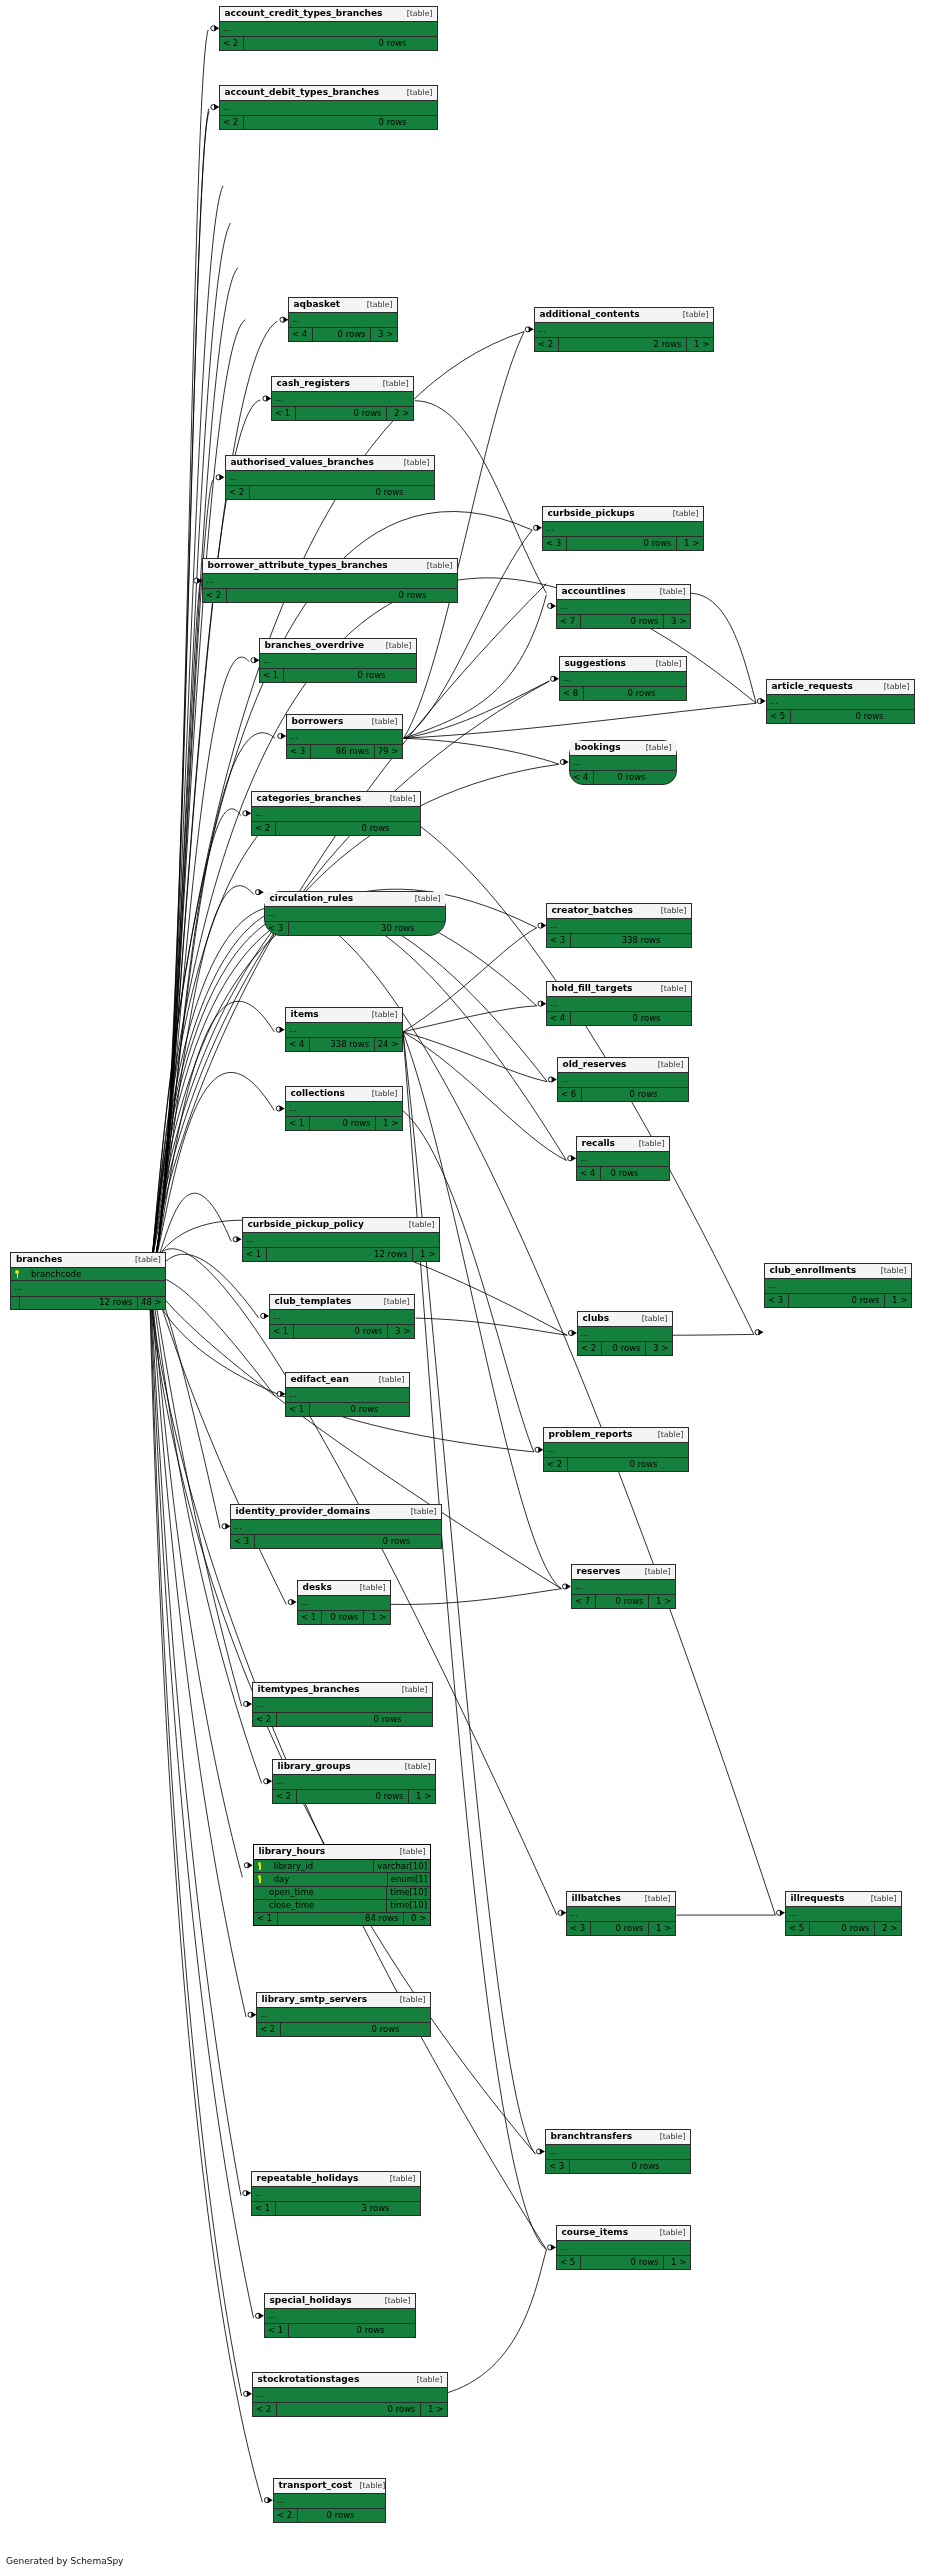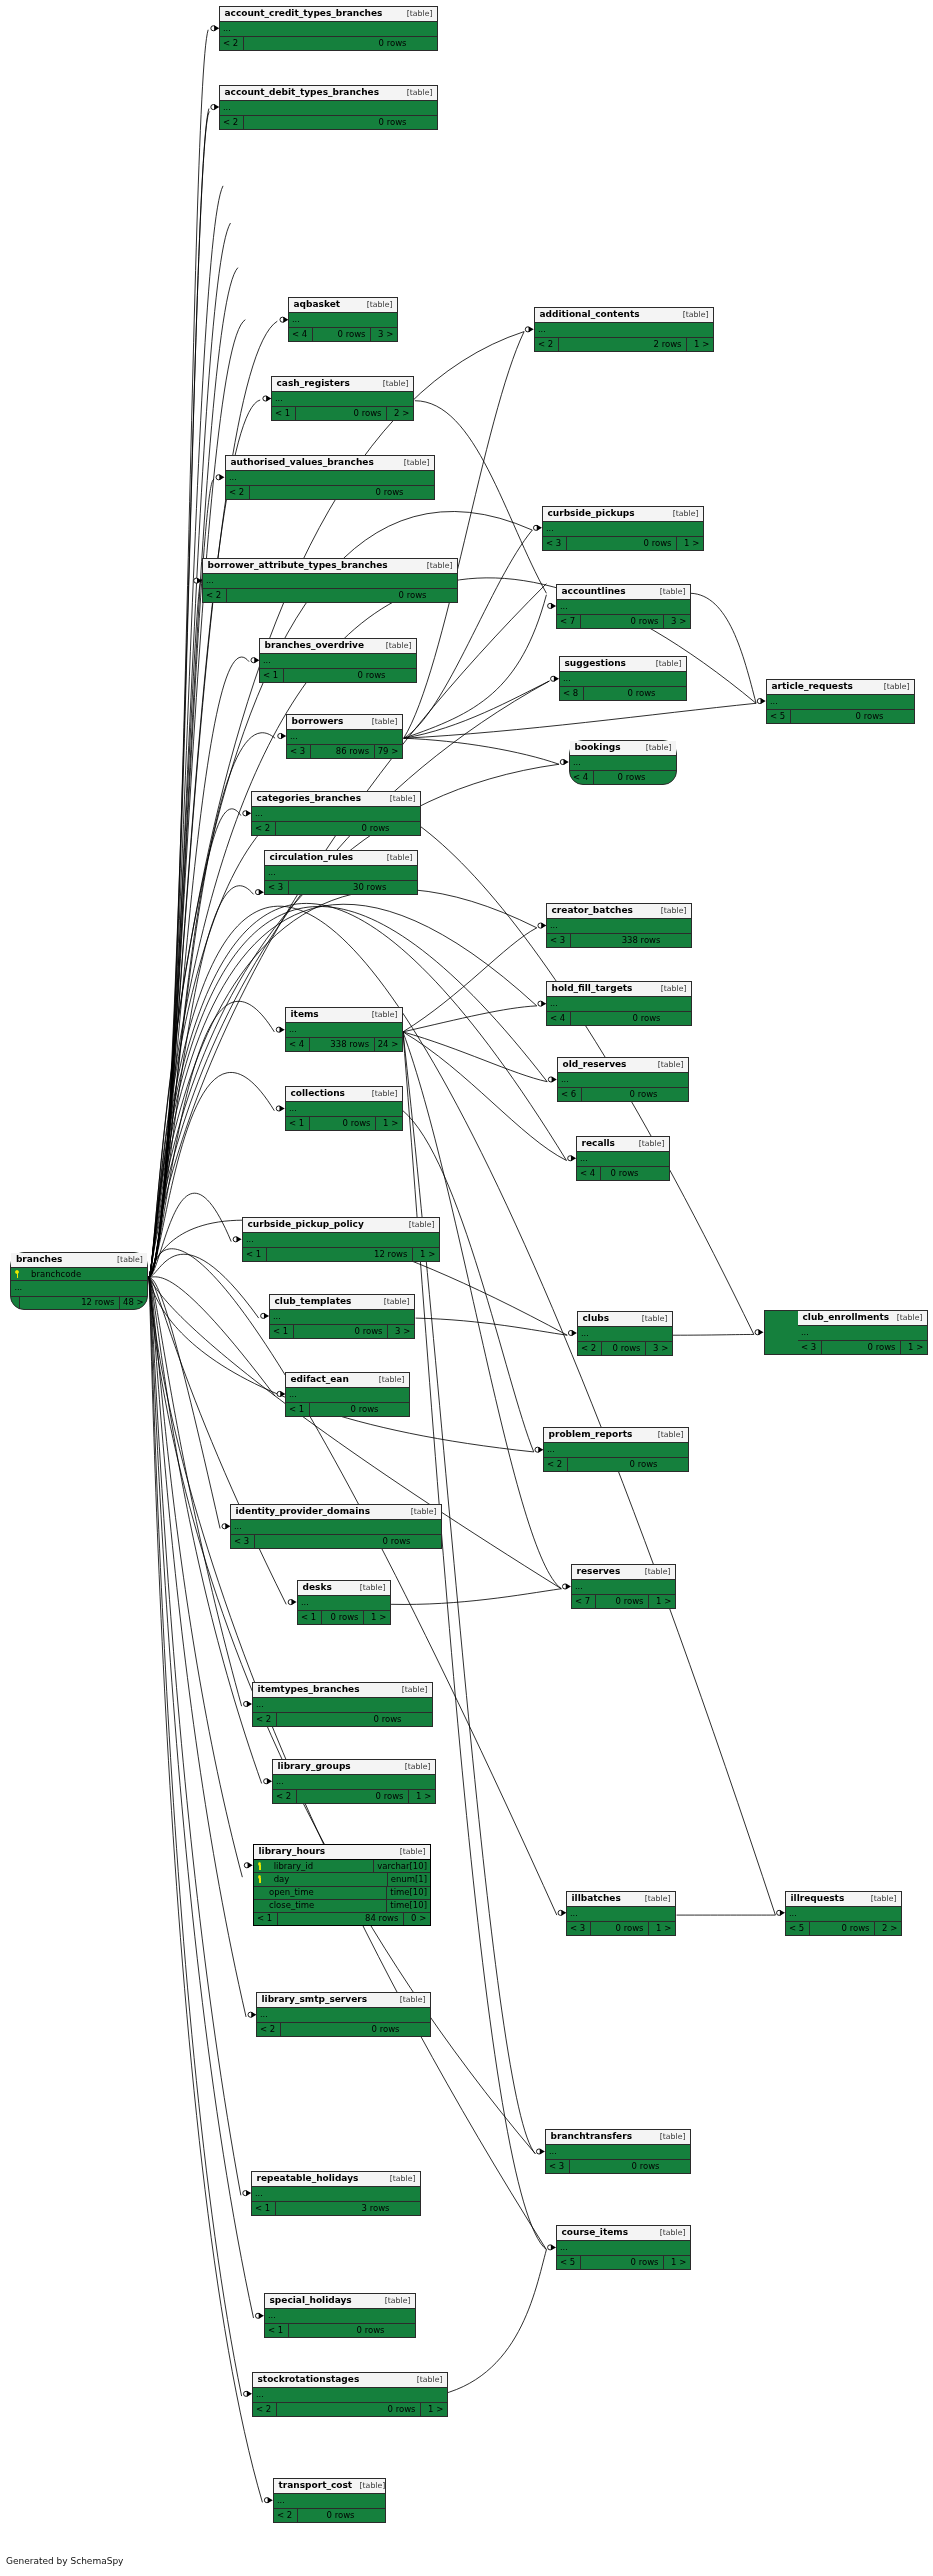--- a/index.html
+++ b/index.html
@@ -501,21 +501,21 @@
         <span class="tname">categories_branches</span>
         <span class="ttype">[table]</span>
       </div>
       <div class="body">...</div>
       <div class="foot">
         <div class="fl">&lt; 2</div>
         <div class="fc last">0 rows</div>
         <div class="fr"></div>
       </div>
     </div>
-    <div class="tbl" style="left: 264px; top: 850px; width: 154px;">
+    <div class="tbl" style="left: 264px; top: 891px; width: 182px; border-radius: 17px;">
       <div class="hdr">
         <span class="tname">circulation_rules</span>
         <span class="ttype">[table]</span>
       </div>
       <div class="body">...</div>
       <div class="foot">
         <div class="fl">&lt; 3</div>
         <div class="fc last">30 rows</div>
         <div class="fr"></div>
       </div>
@@ -597,21 +597,21 @@
         <span class="tname">curbside_pickup_policy</span>
         <span class="ttype">[table]</span>
       </div>
       <div class="body">...</div>
       <div class="foot">
         <div class="fl">&lt; 1</div>
         <div class="fc">12 rows</div>
         <div class="fr">1 &gt;</div>
       </div>
     </div>
-    <div class="tbl" style="left: 10.4px; top: 1252px; width: 138px; border-radius: 14px;">
+    <div class="tbl" style="left: 10.4px; top: 1252px; width: 156px;">
       <div class="hdr">
         <span class="tname">branches</span>
         <span class="ttype">[table]</span>
       </div>
       <div class="colrow">
         <div class="colname">
           <span class="key"></span>
           <span>branchcode</span>
         </div>
       </div>
@@ -639,21 +639,21 @@
         <span class="tname">clubs</span>
         <span class="ttype">[table]</span>
       </div>
       <div class="body">...</div>
       <div class="foot">
         <div class="fl">&lt; 2</div>
         <div class="fc">0 rows</div>
         <div class="fr">3 &gt;</div>
       </div>
     </div>
-    <div class="tbl" style="left: 764px; top: 1310px; width: 164px; padding-left: 33px;">
+    <div class="tbl" style="left: 764px; top: 1263px; width: 148px;">
       <div class="hdr">
         <span class="tname">club_enrollments</span>
         <span class="ttype">[table]</span>
       </div>
       <div class="body">...</div>
       <div class="foot">
         <div class="fl">&lt; 3</div>
         <div class="fc">0 rows</div>
         <div class="fr">1 &gt;</div>
       </div>

